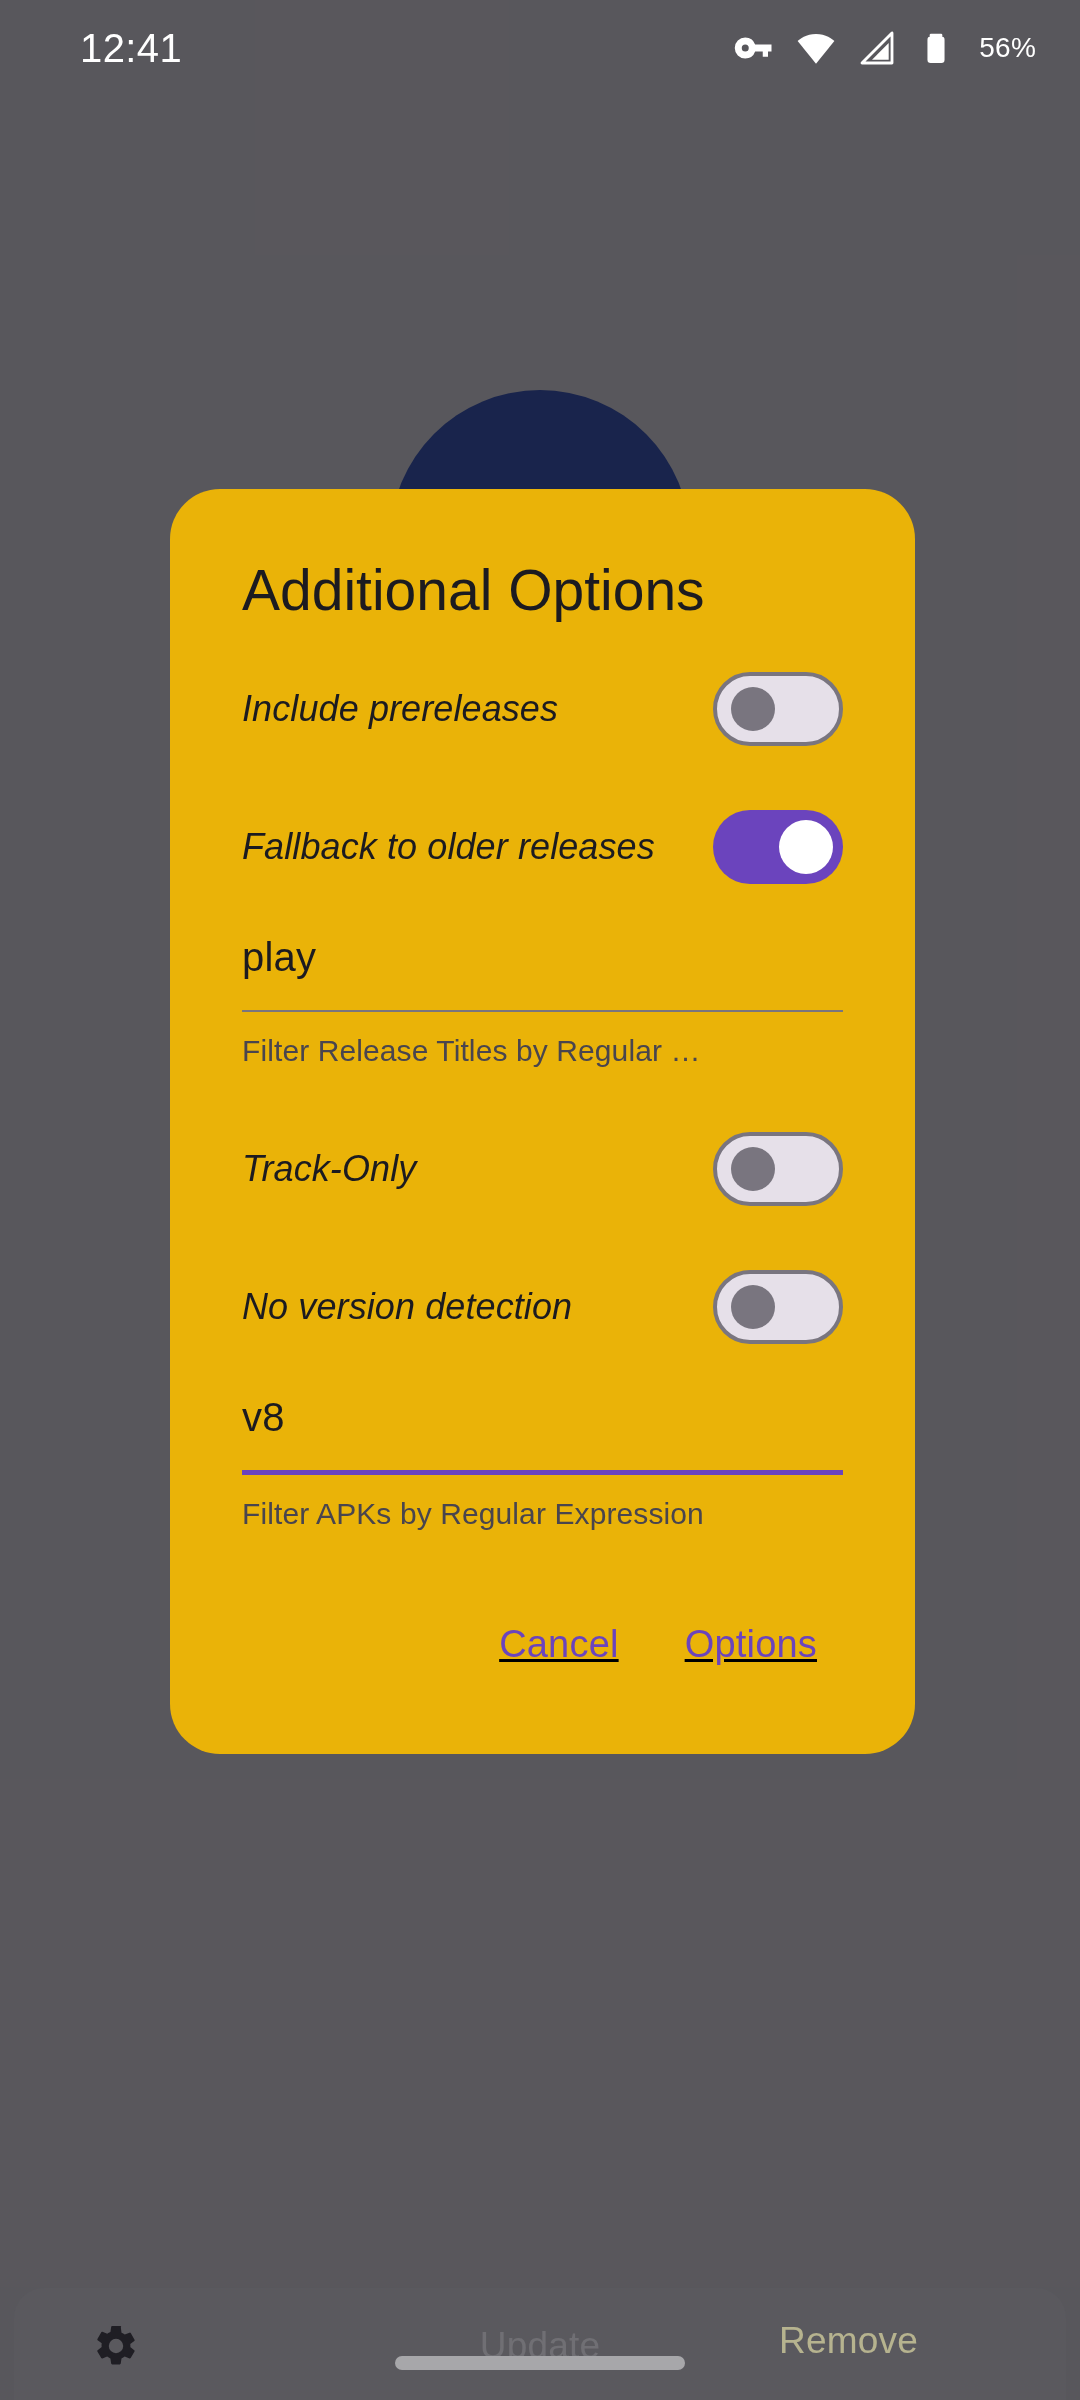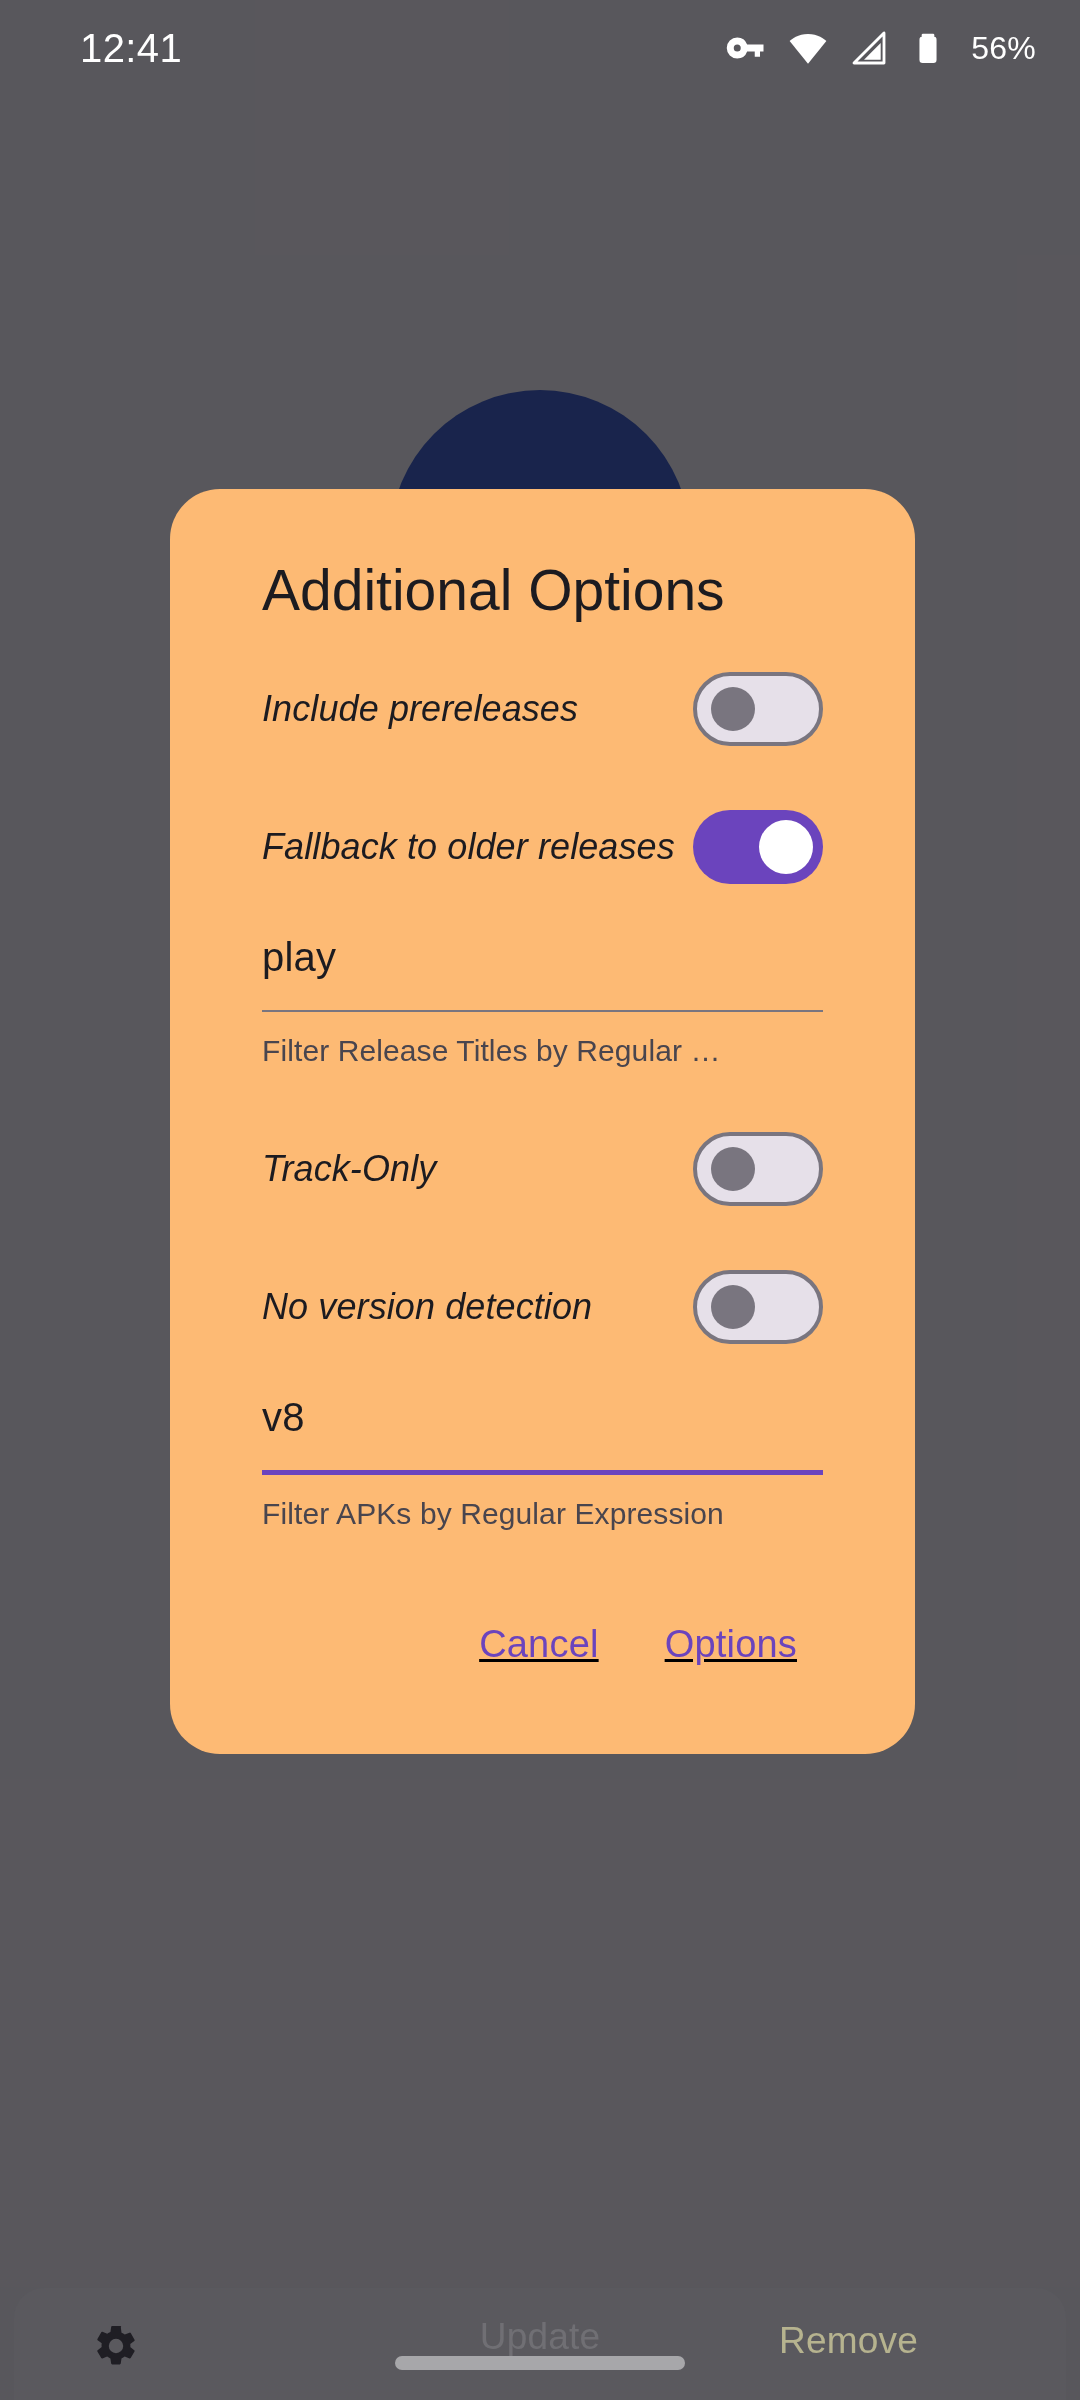--- a/index.html
+++ b/index.html
@@ -44,21 +44,21 @@
     position:absolute;
     left:0; right:0; top:0; height:112px;
     display:flex; align-items:center;
   }
   #settings-gear {
     position:absolute; left:78px; top:34px;
     width:48px; height:48px;
   }
   #settings-gear svg { display:block; width:48px; height:48px; }
   #update-label {
-    position:absolute; left:0; right:0; top:28px;
+    position:absolute; left:0; right:0; top:37px;
     text-align:center;
     font-size:37px;
     color:#9a999d;
     letter-spacing:.2px;
   }
   #remove-label {
     position:absolute; right:148px; top:32px;
     font-size:37px;
     color:#fef9c3;
     letter-spacing:.2px;
@@ -86,31 +86,31 @@
     justify-content:space-between;
     padding:0 44px 0 50px;
     color:#ffffff;
     z-index:30;
   }
   #status-time { font-size:40px; letter-spacing:.4px;margin-left:30px; }
   #status-icons {
     display:flex; align-items:center; gap:20px;
   }
   #status-icons svg { display:block; }
-  #battery-pct { font-size:32px; margin-left:4px; letter-spacing:.2px; }
+  #battery-pct { font-size:28px; margin-left:4px; letter-spacing:.2px; }
 
   
   #dialog {
     position:absolute;
     left:170px; top:489px;
     width:745px;
-    background:#fdba74;
+    background:#eab308;
     border-radius:50px;
     z-index:20;
-    padding:0 92px;
+    padding:0 72px;
   }
   #dialog-title {
     font-size:57px;
     color:#1c1b20;
     font-weight:400;
     letter-spacing:0px;
     padding-top:66px;
     padding-bottom:28px;
     line-height:1.25;
   }

